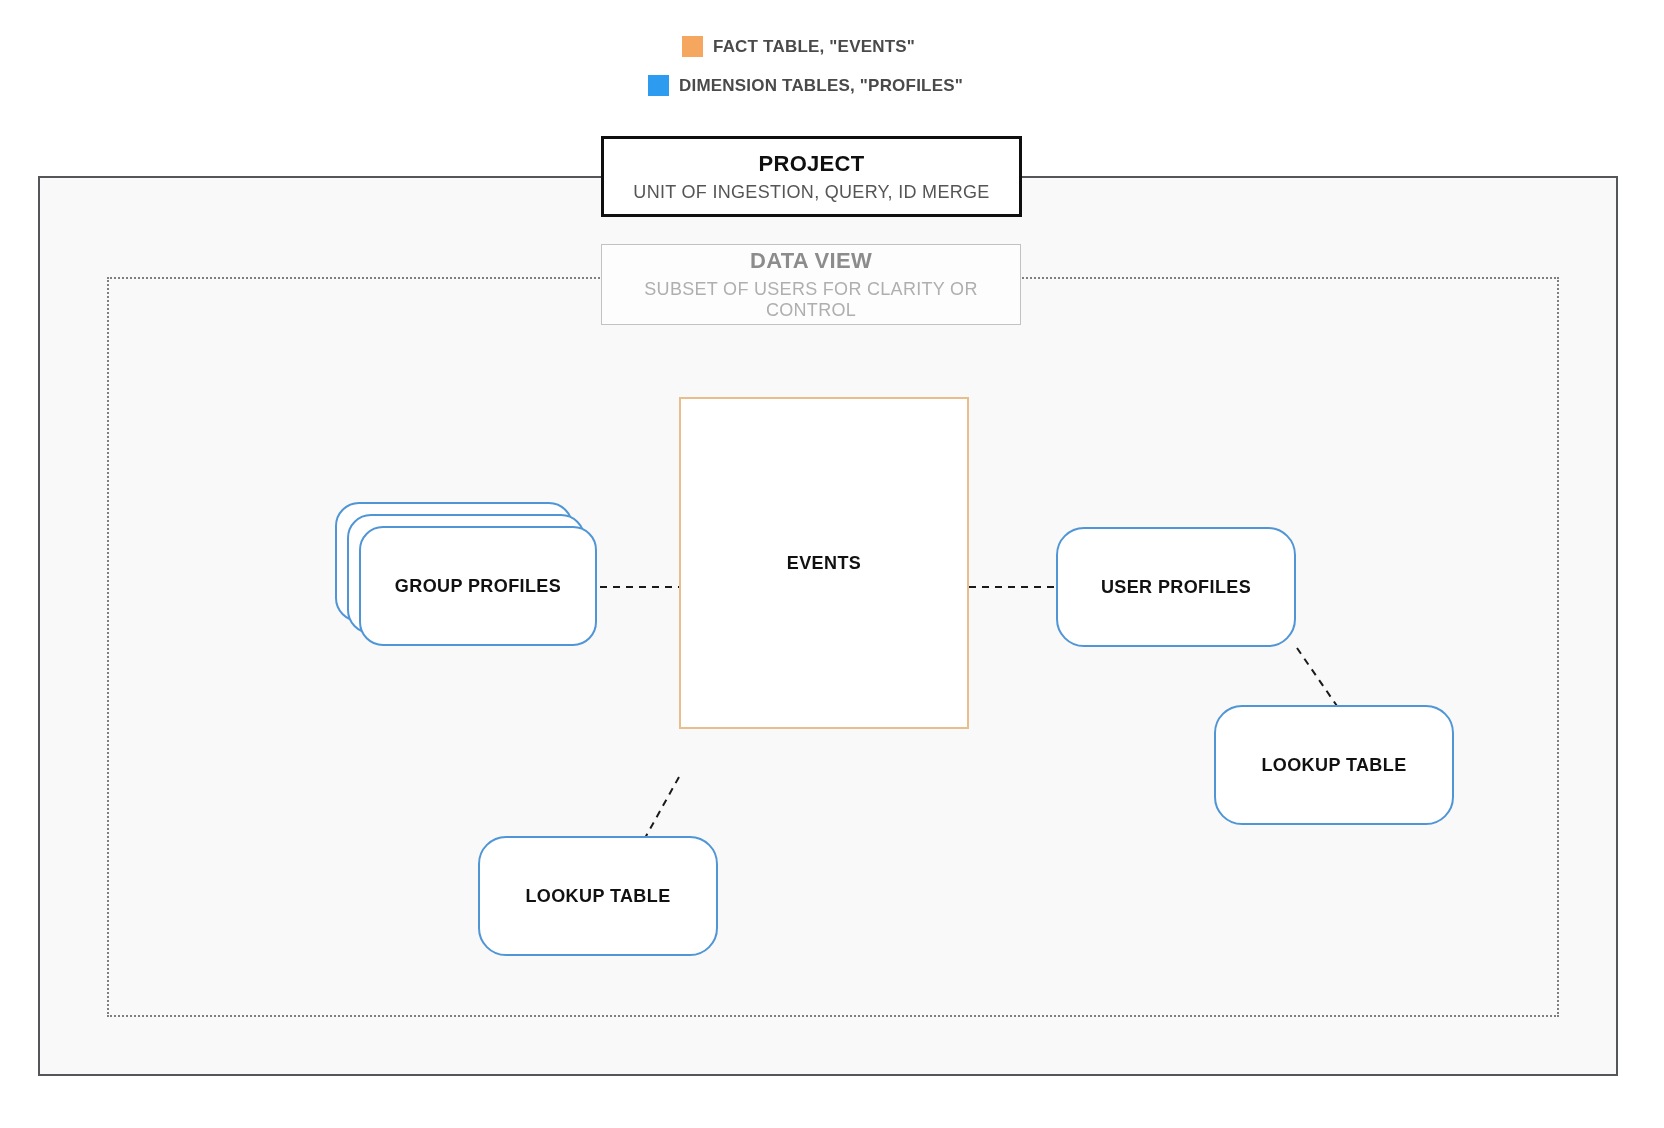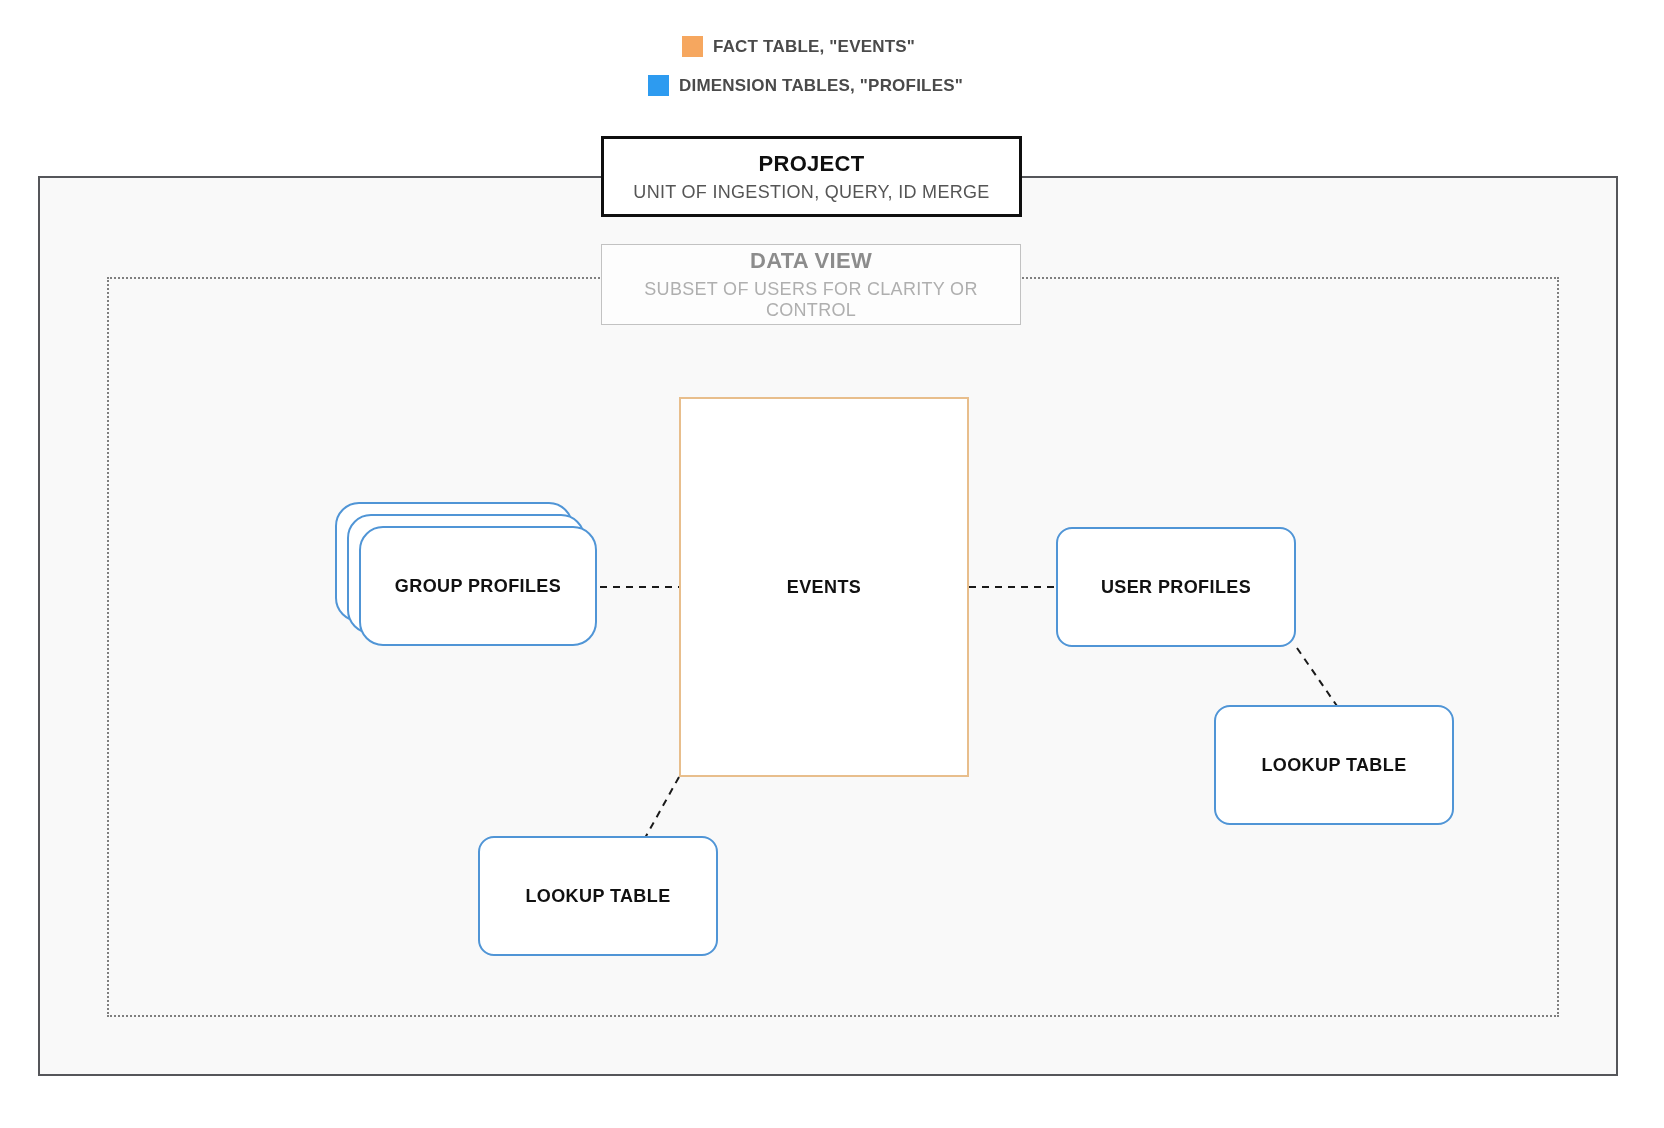--- a/index.html
+++ b/index.html
@@ -58,25 +58,25 @@
   .node {
     position: absolute; box-sizing: border-box;
     display: flex; align-items: center; justify-content: center;
     background: #ffffff;
   }
   .node-label {
     font-size: 18px; font-weight: bold; color: var(--node-text, #111111);
     letter-spacing: 0.4px; white-space: nowrap; text-align: center;
   }
   .events-node {
-    left: 679px; top: 397px; width: 290px; height: 380px;
+    left: 679px; top: 397px; width: 290px; height: 332px;
     border: 2px solid var(--fact-border, #E8BE8C);
   }
   .dim-node {
-    width: 240px; height: 120px; border-radius: 16px;
+    width: 240px; height: 120px; border-radius: 28px;
     border: 2px solid var(--dimension-border, #5095D6);
   }
   .user-profiles-node { left: 1056px; top: 527px; }
   .lookup-right-node  { left: 1214px; top: 705px; }
   .lookup-bottom-node { left: 478px;  top: 836px; }
 
   
   .group-stack { left: 335px; top: 502px; width: 264px; height: 146px; }
   .stack-card {
     position: absolute; width: 238px; height: 120px; box-sizing: border-box;

